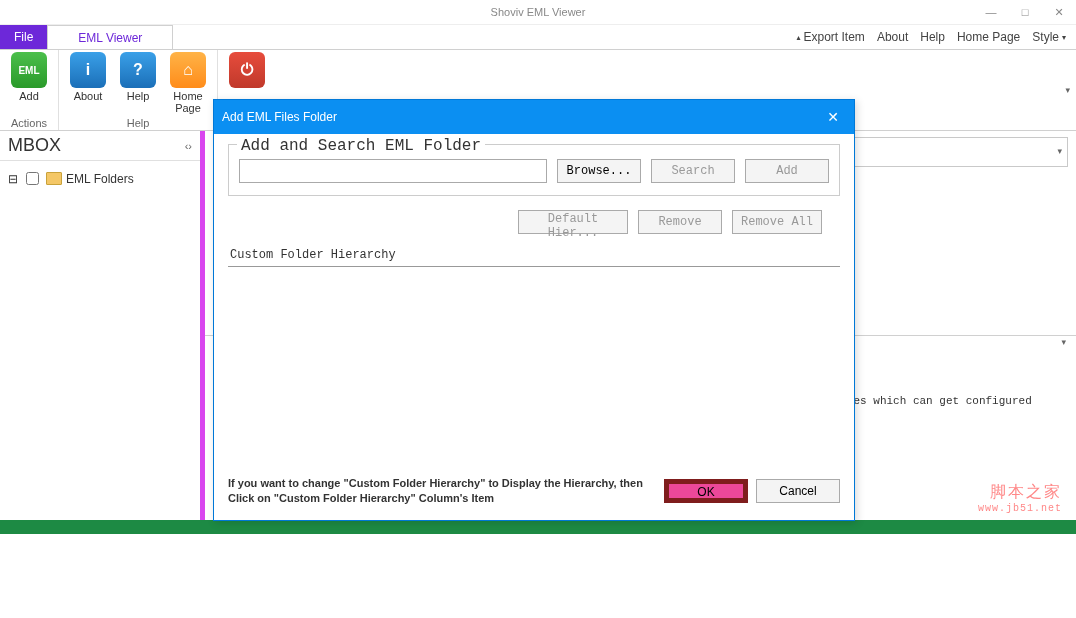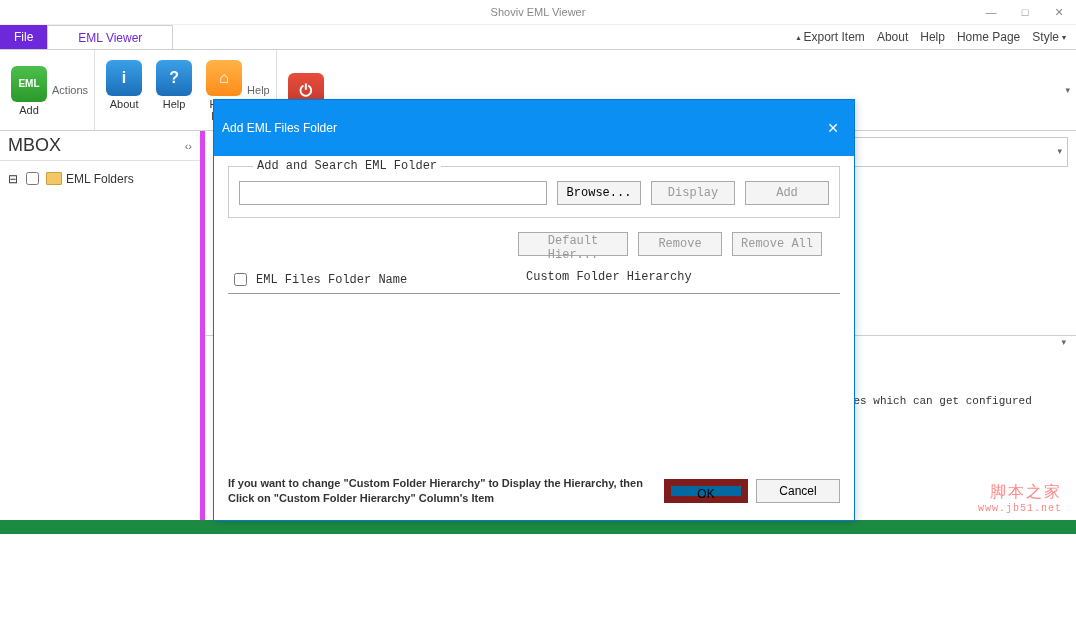--- a/index.html
+++ b/index.html
@@ -7,21 +7,21 @@
 .titlebar{height:24px;background:#fff;display:flex;align-items:center;justify-content:center;position:relative;border-bottom:1px solid #eee}
 .titlebar-title{color:#888;font-size:11px}
 .titlebar-ctrls{position:absolute;right:0;top:0;display:flex}
 .titlebar-ctrls span{width:34px;height:24px;display:flex;align-items:center;justify-content:center;color:#888;font-size:11px;cursor:pointer}
 .tabrow{height:24px;display:flex;align-items:stretch;border-bottom:1px solid #d0d0d0}
 .file-tab{background:#6d28d9;color:#fff;padding:0 14px;display:flex;align-items:center;font-size:12px;cursor:pointer}
 .viewer-tab{padding:0 30px;display:flex;align-items:center;border:1px solid #d0d0d0;border-bottom:none;background:#fff;color:#6d28d9;cursor:pointer}
 .topmenu{margin-left:auto;display:flex;align-items:center;padding-right:10px;gap:12px;color:#444}
 .topmenu span{cursor:pointer;display:flex;align-items:center;gap:3px}
 .ribbon{height:80px;border-bottom:1px solid #d0d0d0;display:flex;position:relative}
-.ribbon-group{display:flex;flex-direction:row;align-items:center;border-right:1px solid #e0e0e0;padding:0 6px}
+.ribbon-group{display:flex;flex-direction:column;align-items:center;border-right:1px solid #e0e0e0;padding:0 6px}
 .ribbon-btns{display:flex;gap:4px;flex:1}
 .rbtn{display:flex;flex-direction:column;align-items:center;justify-content:flex-start;width:46px;cursor:pointer;padding-top:2px}
 .ricon{width:36px;height:36px;border-radius:6px;display:flex;align-items:center;justify-content:center;color:#fff;font-weight:bold;font-size:16px}
 .ricon.green{background:linear-gradient(#4bbf4b,#2a9a2a)}
 .ricon.blue{background:linear-gradient(#3aa0e8,#1b6fb8)}
 .ricon.orange{background:linear-gradient(#ffb347,#ff8c1a)}
 .ricon.red{background:linear-gradient(#e74c3c,#c0392b)}
 .rlabel{font-size:11px;margin-top:2px;text-align:center;line-height:1.1}
 .rgroup-name{font-size:11px;color:#666;padding:1px 0}
 .body-area{flex:1;display:flex;min-height:0}
@@ -37,36 +37,36 @@
 .main-lower{flex:1;border-top:1px solid #d0d0d0;margin-top:8px;padding:18px 28px;overflow:hidden}
 .product-title{font-size:22px;font-weight:bold;font-style:italic;color:#333;margin-bottom:14px}
 .product-desc{font-family:"Courier New",monospace;font-size:11px;color:#333;line-height:1.3;white-space:pre-wrap}
 .statusbar{height:14px;background:#1d8a44}
 .watermark{position:absolute;right:14px;bottom:20px;color:#ff8888;font-size:16px;font-family:Liberation Mono, monospace;letter-spacing:2px;text-align:right;line-height:1.1;pointer-events:none}
 .watermark small{font-size:10px;letter-spacing:1px;display:block}
 .dropdown-arrow{position:absolute;right:6px;top:50%;transform:translateY(-50%);font-size:9px;color:#666}
 
 
 .dialog{position:absolute;left:213px;top:99px;width:640px;height:420px;background:#fff;border:1px solid #0078d7;box-shadow:2px 2px 8px rgba(0,0,0,.15);display:flex;flex-direction:column;z-index:10}
-.dlg-title{height:26px;background:#0b8ff2;color:#fff;display:flex;align-items:center;padding:15px 8px;font-size:12px;justify-content:space-between}
+.dlg-title{height:26px;background:#0b8ff2;color:#fff;display:flex;align-items:center;padding:4px 8px;font-size:12px;justify-content:space-between}
 .dlg-close{width:26px;height:26px;display:flex;align-items:center;justify-content:center;cursor:pointer;font-size:14px}
 .dlg-body{flex:1;padding:10px 14px;display:flex;flex-direction:column;font-family:"SimSun","Courier New",monospace}
 .fieldset{border:1px solid #ccc;padding:14px 10px 12px 10px;position:relative;margin-bottom:4px}
-.fieldset-legend{position:absolute;top:-8px;left:24px;background:#fff;padding:0 4px;font-size:12px}
+.fieldset-legend{position:absolute;top:-8px;left:8px;background:#fff;padding:0 4px;font-size:16px}
 .fs-row{display:flex;gap:10px;align-items:flex-end}
 .fs-row input[type=text]{flex:1;height:22px;border:1px solid #aaa;padding:0 4px;font-family:inherit}
 .dlg-btn{width:84px;height:24px;border:1px solid #aaa;background:#f4f4f4;font-family:inherit;font-size:12px;cursor:pointer}
 .dlg-btn:disabled{color:#999}
 .row2{display:flex;gap:10px;justify-content:flex-end;margin:10px 18px}
 .list-hdr{display:flex;border-bottom:1px solid #999;padding:4px 2px;font-size:12px;gap:6px}
 .list-hdr .c1{width:290px;display:flex;align-items:center;gap:6px}
 .list-hdr .c2{flex:1}
 .dlg-footer{display:flex;align-items:center;padding:8px 14px 14px 14px;gap:8px}
 .dlg-note{flex:1;font-size:11px;font-weight:bold;font-family:"Segoe UI",Tahoma,sans-serif;line-height:1.35}
-.dlg-btn.ok{border:7px solid #7f1d1d;background:#0369a1}
+.dlg-btn.ok{border:5px solid #7f1d1d;background:#ec4899}
 .caret{font-size:8px}
 </style>
 </head>
 <body>
 
 <div class="app">
 
   <div class="titlebar">
     <span class="titlebar-title">Shoviv EML Viewer</span>
     <div class="titlebar-ctrls">
@@ -178,34 +178,30 @@
     <div class="dlg-title">
       <span>Add EML Files Folder</span>
       <span class="dlg-close">✕</span>
     </div>
     <div class="dlg-body">
       <div class="fieldset">
         <span class="fieldset-legend">Add and Search EML Folder</span>
         <div class="fs-row">
           <input type="text" style="">
           <button class="dlg-btn">Browse...</button>
-          <button class="dlg-btn" disabled="">Display</button>
+          <button class="dlg-btn" disabled="">Search</button>
           <button class="dlg-btn" disabled="">Add</button>
         </div>
       </div>
       <div class="row2">
         <button class="dlg-btn" disabled="" style="width:110px">Default Hier...</button>
         <button class="dlg-btn" disabled="">Remove</button>
         <button class="dlg-btn" disabled="" style="width:90px">Remove All</button>
       </div>
       <div class="list-hdr">
-        <div class="c1">
-          <input type="checkbox" style="">
-          <span>EML Files Folder Name</span>
-        </div>
         <div class="c2">Custom Folder Hierarchy</div>
       </div>
       <div style="flex:1"></div>
     </div>
     <div class="dlg-footer">
       <div class="dlg-note">If you want to change "Custom Folder Hierarchy" to Display the Hierarchy, then Click on "Custom Folder Hierarchy" Column's Item</div>
       <button class="dlg-btn ok">OK</button>
       <button class="dlg-btn">Cancel</button>
     </div>
   </div>

